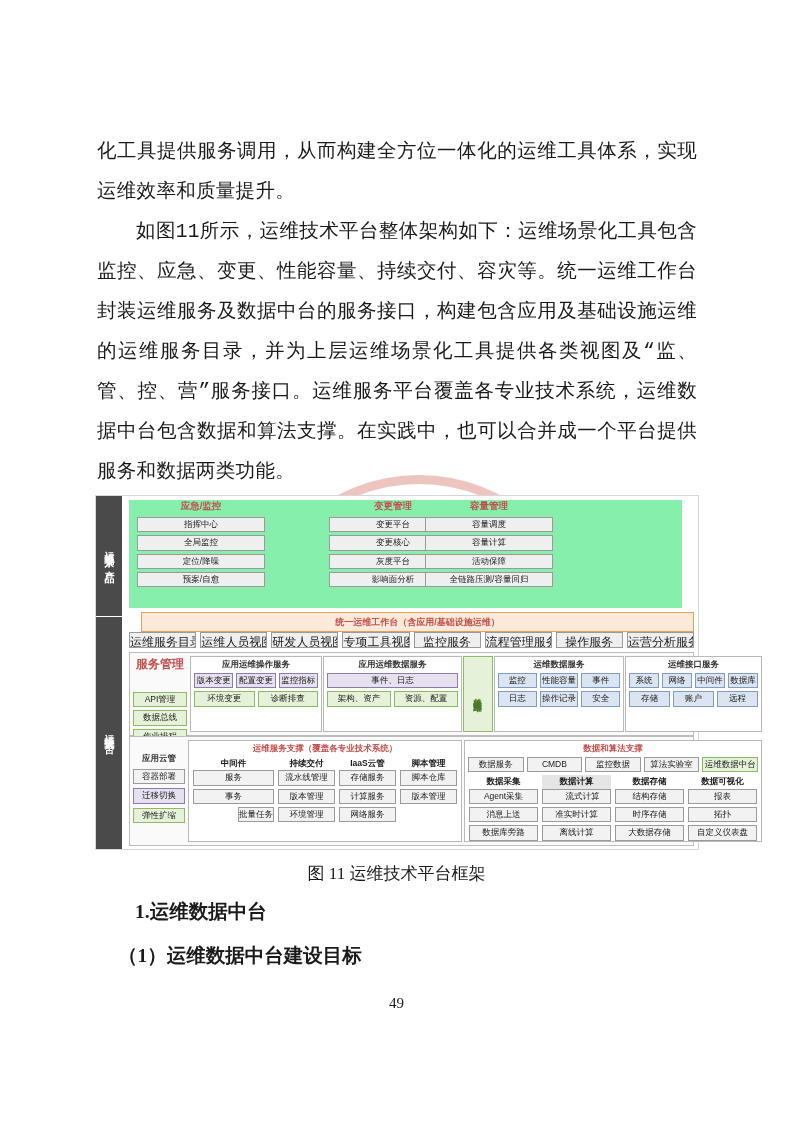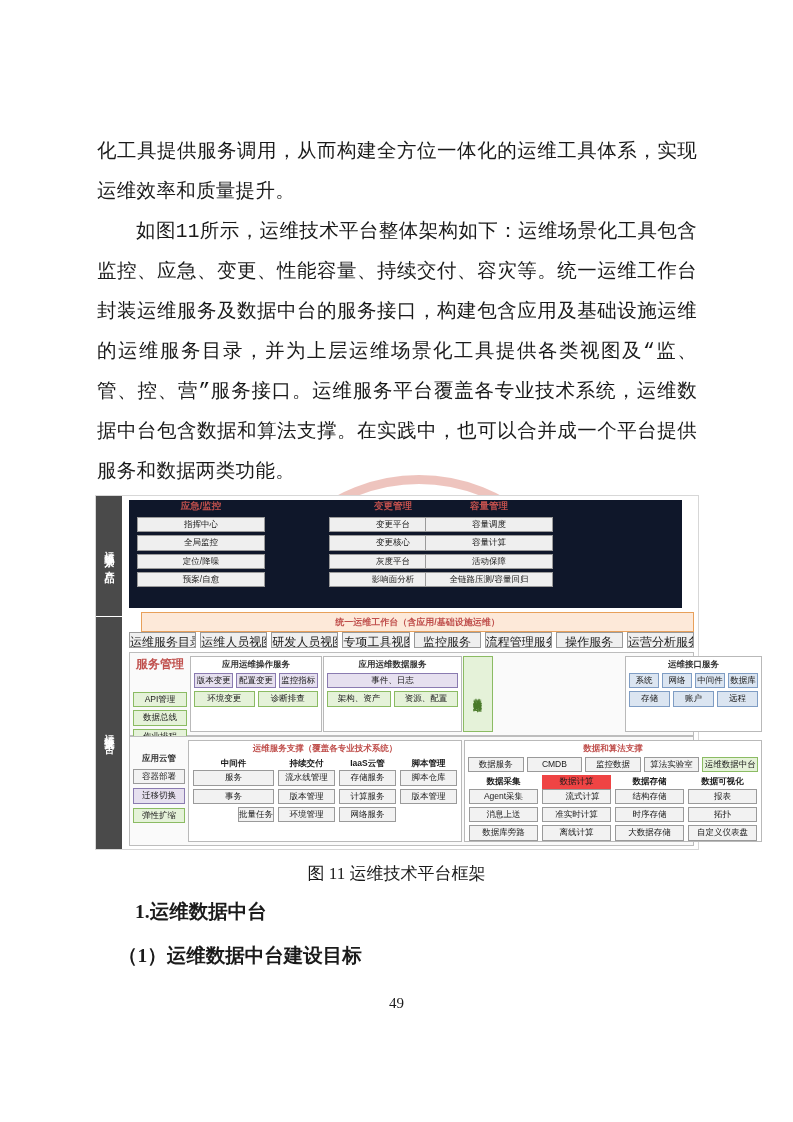--- a/index.html
+++ b/index.html
@@ -83,21 +83,21 @@
     overflow:hidden;
   }
   .hdr{
     font-family:"Liberation Sans", sans-serif;
     font-size:9.5px;font-weight:bold;color:#c0504d;text-align:center;
   }
 
   
   .scen{
     position:absolute;left:6px;top:4px;right:16px;height:108px;
-    background:#0f172a;
+    background:#86efac;
   }
   .col{position:absolute;top:0;width:128px;}
   .col .hdr{margin-bottom:4px;}
   .col .bx{width:100%;margin-bottom:3px;background:#efefef;}
   .c1{left:8px;} .c2{left:152px;padding-left:48px;} .c3{left:296px;} .c4{left:440px;}
 
   
   .unified{
     position:absolute;left:18px;top:116px;right:4px;height:18px;
     background:#fde9d9;border:1px solid #e8a05a;
@@ -260,20 +260,33 @@
             <div class="gridrow">
               <div class="bx green">架构、资产</div>
               <div class="bx green">资源、配置</div>
             </div>
           </div>
 
           <div class="infra">
               <span>基础设施运维</span>
             </div>
 
+          <div class="grp" style="left:364px;top:3px;width:128px;height:74px;">
+            <div class="gt">运维数据服务</div>
+            <div class="gridrow">
+              <div class="bx blue">监控</div>
+              <div class="bx blue">性能容量</div>
+              <div class="bx blue">事件</div>
+            </div>
+            <div class="gridrow">
+              <div class="bx blue">日志</div>
+              <div class="bx blue">操作记录</div>
+              <div class="bx blue">安全</div>
+            </div>
+          </div>
 
           <div class="grp" style="left:495px;top:3px;width:135px;height:74px;">
             <div class="gt">运维接口服务</div>
             <div class="gridrow">
               <div class="bx blue">系统</div>
               <div class="bx blue">网络</div>
               <div class="bx blue">中间件</div>
               <div class="bx blue">数据库</div>
             </div>
             <div class="gridrow">
@@ -332,21 +345,21 @@
               <div class="bx green">运维数据中台</div>
             </div>
             <div style="display:flex;gap:4px;padding:0 4px;">
               <div style="flex:1;">
                 <div class="bx" style="font-weight:bold;background:#fff;border:none;">数据采集</div>
                 <div class="bx" style="margin-bottom:3px;">Agent采集</div>
                 <div class="bx" style="margin-bottom:3px;">消息上送</div>
                 <div class="bx" style="margin-bottom:3px;">数据库旁路</div>
               </div>
               <div style="flex:1;">
-                <div class="bx" style="font-weight:normal;background:#ef4444;border:none;">数据计算</div>
+                <div class="bx" style="font-weight:bold;background:#e5e5e5;border:none;">数据计算</div>
                 <div class="bx" style="margin-bottom:3px;padding-left:12px;">流式计算</div>
                 <div class="bx" style="margin-bottom:3px;">准实时计算</div>
                 <div class="bx" style="margin-bottom:3px;">离线计算</div>
               </div>
               <div style="flex:1;">
                 <div class="bx" style="font-weight:bold;background:#fff;border:none;">数据存储</div>
                 <div class="bx" style="margin-bottom:3px;">结构存储</div>
                 <div class="bx" style="margin-bottom:3px;">时序存储</div>
                 <div class="bx" style="margin-bottom:3px;">大数据存储</div>
               </div>

